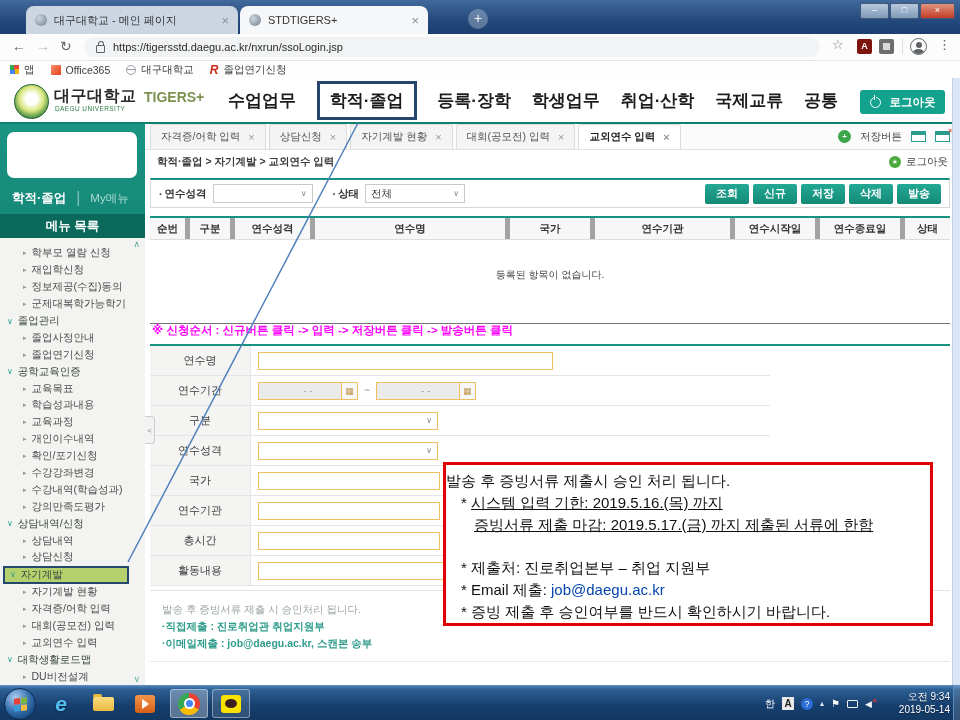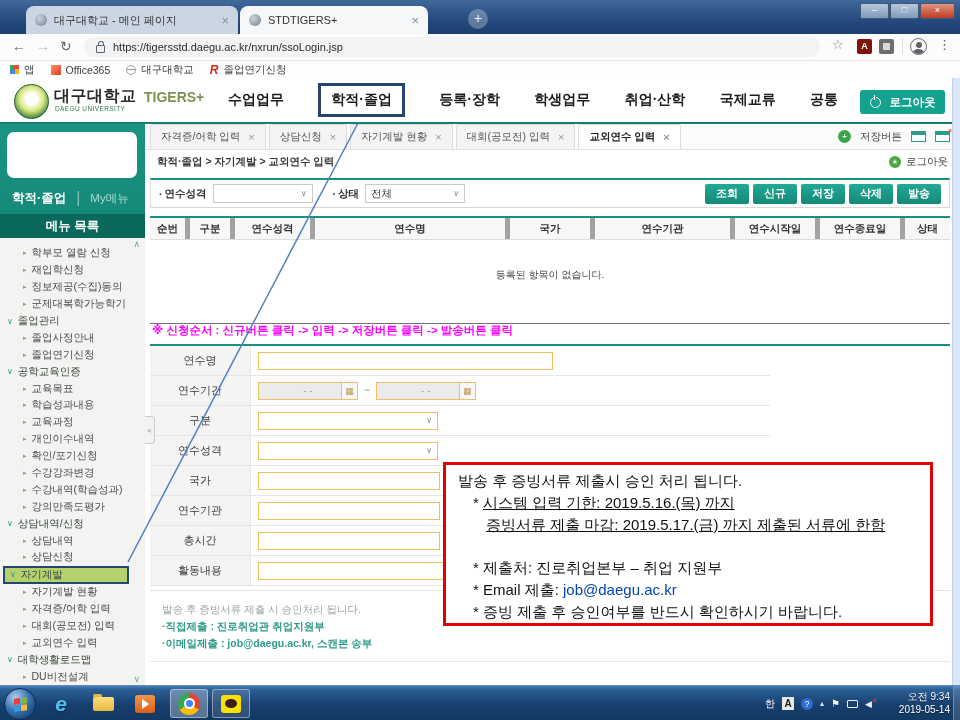--- a/index.html
+++ b/index.html
@@ -51,21 +51,21 @@
   .ic-r{color:#cf2a1b;font-weight:bold;font-style:italic;font-size:12px;line-height:10px}
 
   
   .pheader{position:absolute;left:0;top:78px;width:960px;height:44px;background:#fff;border-bottom:2px solid #11806f}
   .emblem{position:absolute;left:14px;top:84px;width:33px;height:33px;border-radius:50%;border:1px solid #24632e;
     background:radial-gradient(circle at 50% 42%,#ffffff 22%,#d9e77f 48%,#2f7d3a 80%)}
   .lgkr{position:absolute;left:54px;top:86px;font-size:16px;font-weight:bold;color:#2a2a2a;letter-spacing:.5px}
   .lgen{position:absolute;left:55px;top:105px;font-size:6.5px;color:#2e7d46;letter-spacing:.4px}
   .lgbrand{position:absolute;left:144px;top:89px;font-size:14px;font-weight:bold;color:#7d9150}
   .mainnav{position:absolute;left:228px;top:78px;width:610px;height:44px;display:flex;align-items:center;
-    justify-content:space-between;font-size:14px;font-weight:bold;color:#1c1c1c}
+    justify-content:space-between;font-size:17px;font-weight:bold;color:#1c1c1c}
   .navframe{border:3px solid #27466d;padding:5px 10px}
   .logout{position:absolute;right:15px;top:90px;width:85px;height:24px;background:#12a28d;border-radius:3px;
     color:#fff;font-size:11.5px;font-weight:bold;display:flex;align-items:center;justify-content:center;gap:9px}
   .pwr{width:9px;height:9px;border:1.5px solid #fff;border-radius:50%;position:relative}
   .pwr::after{content:"";position:absolute;left:3.2px;top:-2.5px;width:1.6px;height:5px;background:#12a28d;border-left:1.6px solid #fff}
 
   
   .sidebar{position:absolute;left:0;top:124px;width:145px;height:561px;
     background:linear-gradient(#1a9483,#0e7767 45%,#0d7263)}
   .userbox{position:absolute;left:7px;top:8px;width:130px;height:46px;background:#fff;border-radius:7px}
@@ -145,21 +145,21 @@
     box-sizing:border-box;font-size:10.5px;line-height:17px}
   .fn1{color:#9aa5a3}
   .fn2{color:#2f9c8c;font-weight:bold}
   .bottomline{position:absolute;left:5px;top:537px;width:800px;border-top:1px solid #e8e8e8}
   .collapse{position:absolute;left:0;top:292px;width:9px;height:26px;border:1px solid #ccc;border-left:none;
     background:#f3f3f3;border-radius:0 4px 4px 0;font-size:8px;color:#888;display:flex;align-items:center;justify-content:center}
   .vscroll{position:absolute;left:952px;top:78px;width:8px;height:607px;background:#d9e6f5;border-left:1px solid #bdd0e6}
 
   
   .redbox{position:absolute;left:443px;top:462px;width:490px;height:164px;border:3px solid #e30000;background:#fff;
-    z-index:50;padding:5px 12px;box-sizing:border-box;font-size:15px;color:#101010;line-height:22px;white-space:nowrap;overflow:hidden}
+    z-index:50;padding:5px 0;box-sizing:border-box;font-size:15px;color:#101010;line-height:22px;white-space:nowrap;overflow:hidden}
   .rb-ind{padding-left:15px}
   .rb-ind2{padding-left:28px}
   .rb-u{text-decoration:underline}
   .rb-link{color:#0645ad;}
   .rb-blank{height:21px}
   .annosvg{position:absolute;left:0;top:0;z-index:40;pointer-events:none}
 
   
   .taskbar{position:absolute;left:0;top:685px;width:960px;height:35px;
     background:linear-gradient(#4a7fb5 0%,#2c5f94 10%,#173f6e 55%,#123762 100%);border-top:1px solid #5c8cbd;z-index:60}

